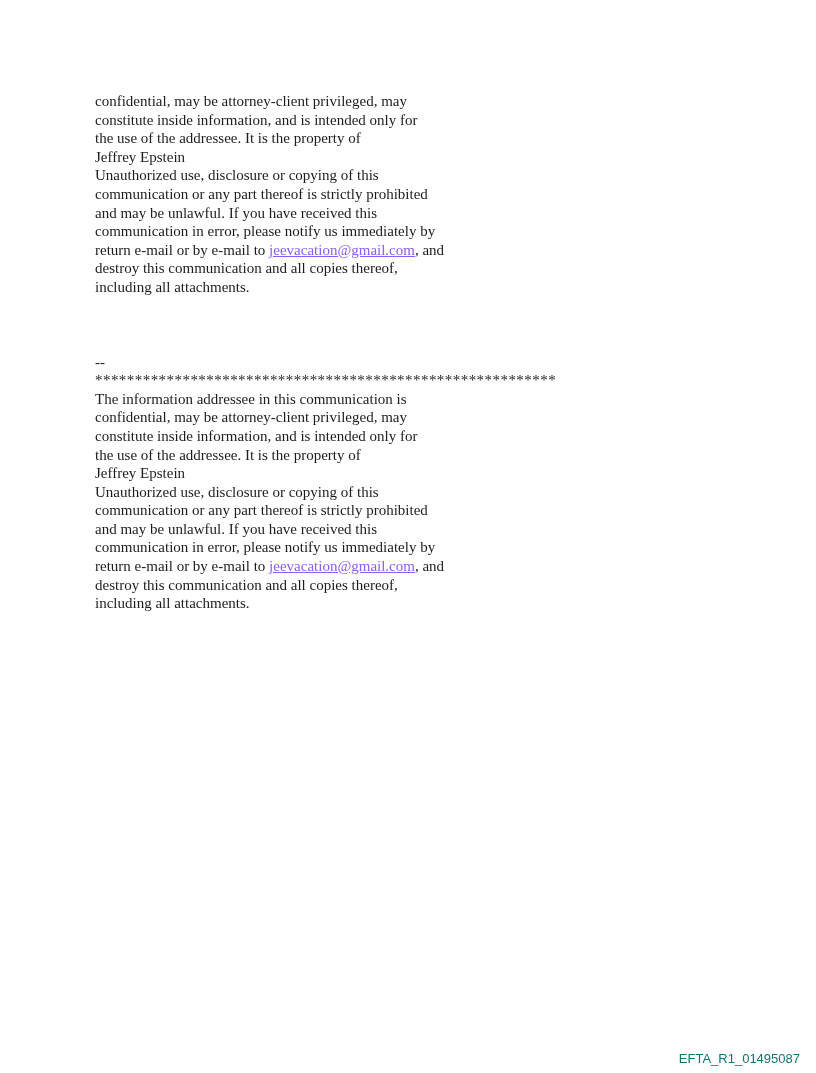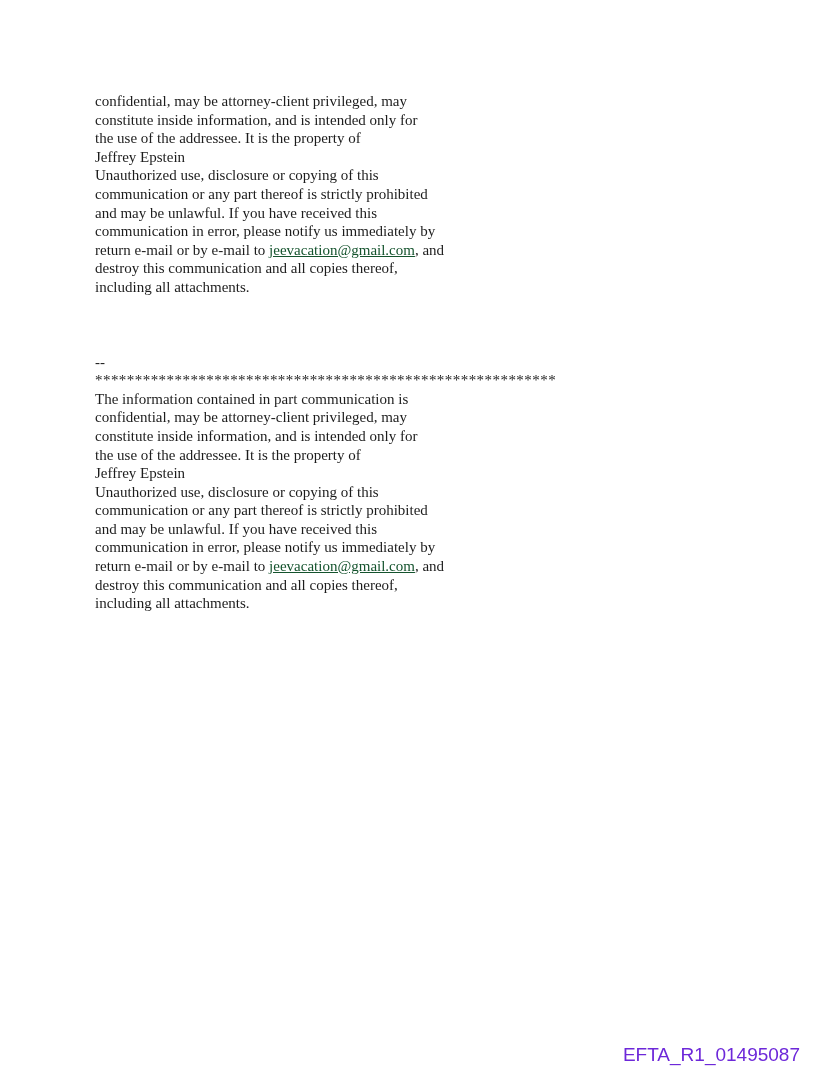--- a/index.html
+++ b/index.html
@@ -17,32 +17,32 @@
     left: 95px;
     top: 92px;
     width: 580px;
     font-size: 15px;
     line-height: 18.6px;
   }
   .line { white-space: pre; min-height: 18.6px; }
   .blank-gap { height: 56px; }
   .asterisk-line { letter-spacing: 0.45px; }
   a.email-link {
-    color: #14532d;
+    color: #8b5cf6;
     text-decoration: underline;
     cursor: pointer;
     text-align: center;
   }
   .bates {
     position: absolute;
     right: 16px;
     bottom: 7px;
     font-family: "Liberation Sans", sans-serif;
-    font-size: 19px;
-    color: #6d28d9;
+    font-size: 13px;
+    color: #0f766e;
   }
 </style>
 </head>
 <body>
 
 <div class="page">
   <div class="content">
 
     <div>
       <div>
@@ -62,21 +62,21 @@
         </div>
     </div>
 
     <div class="blank-gap"></div>
 
     <div class="line">--</div>
     <div class="line asterisk-line">**********************************************************</div>
 
     <div>
       <div>
-          <div class="line">The information contained in part communication is</div>
+          <div class="line">The information addressee in this communication is</div>
           <div class="line">confidential, may be attorney-client privileged, may</div>
           <div class="line">constitute inside information, and is intended only for</div>
           <div class="line">the use of the addressee. It is the property of</div>
           <div class="line">Jeffrey Epstein</div>
           <div class="line">Unauthorized use, disclosure or copying of this</div>
           <div class="line">communication or any part thereof is strictly prohibited</div>
           <div class="line">and may be unlawful. If you have received this</div>
           <div class="line">communication in error, please notify us immediately by</div>
         </div>
       <div class="line"><span>return e-mail or by e-mail to </span><a class="email-link">jeevacation@gmail.com</a><span>, and</span></div>

